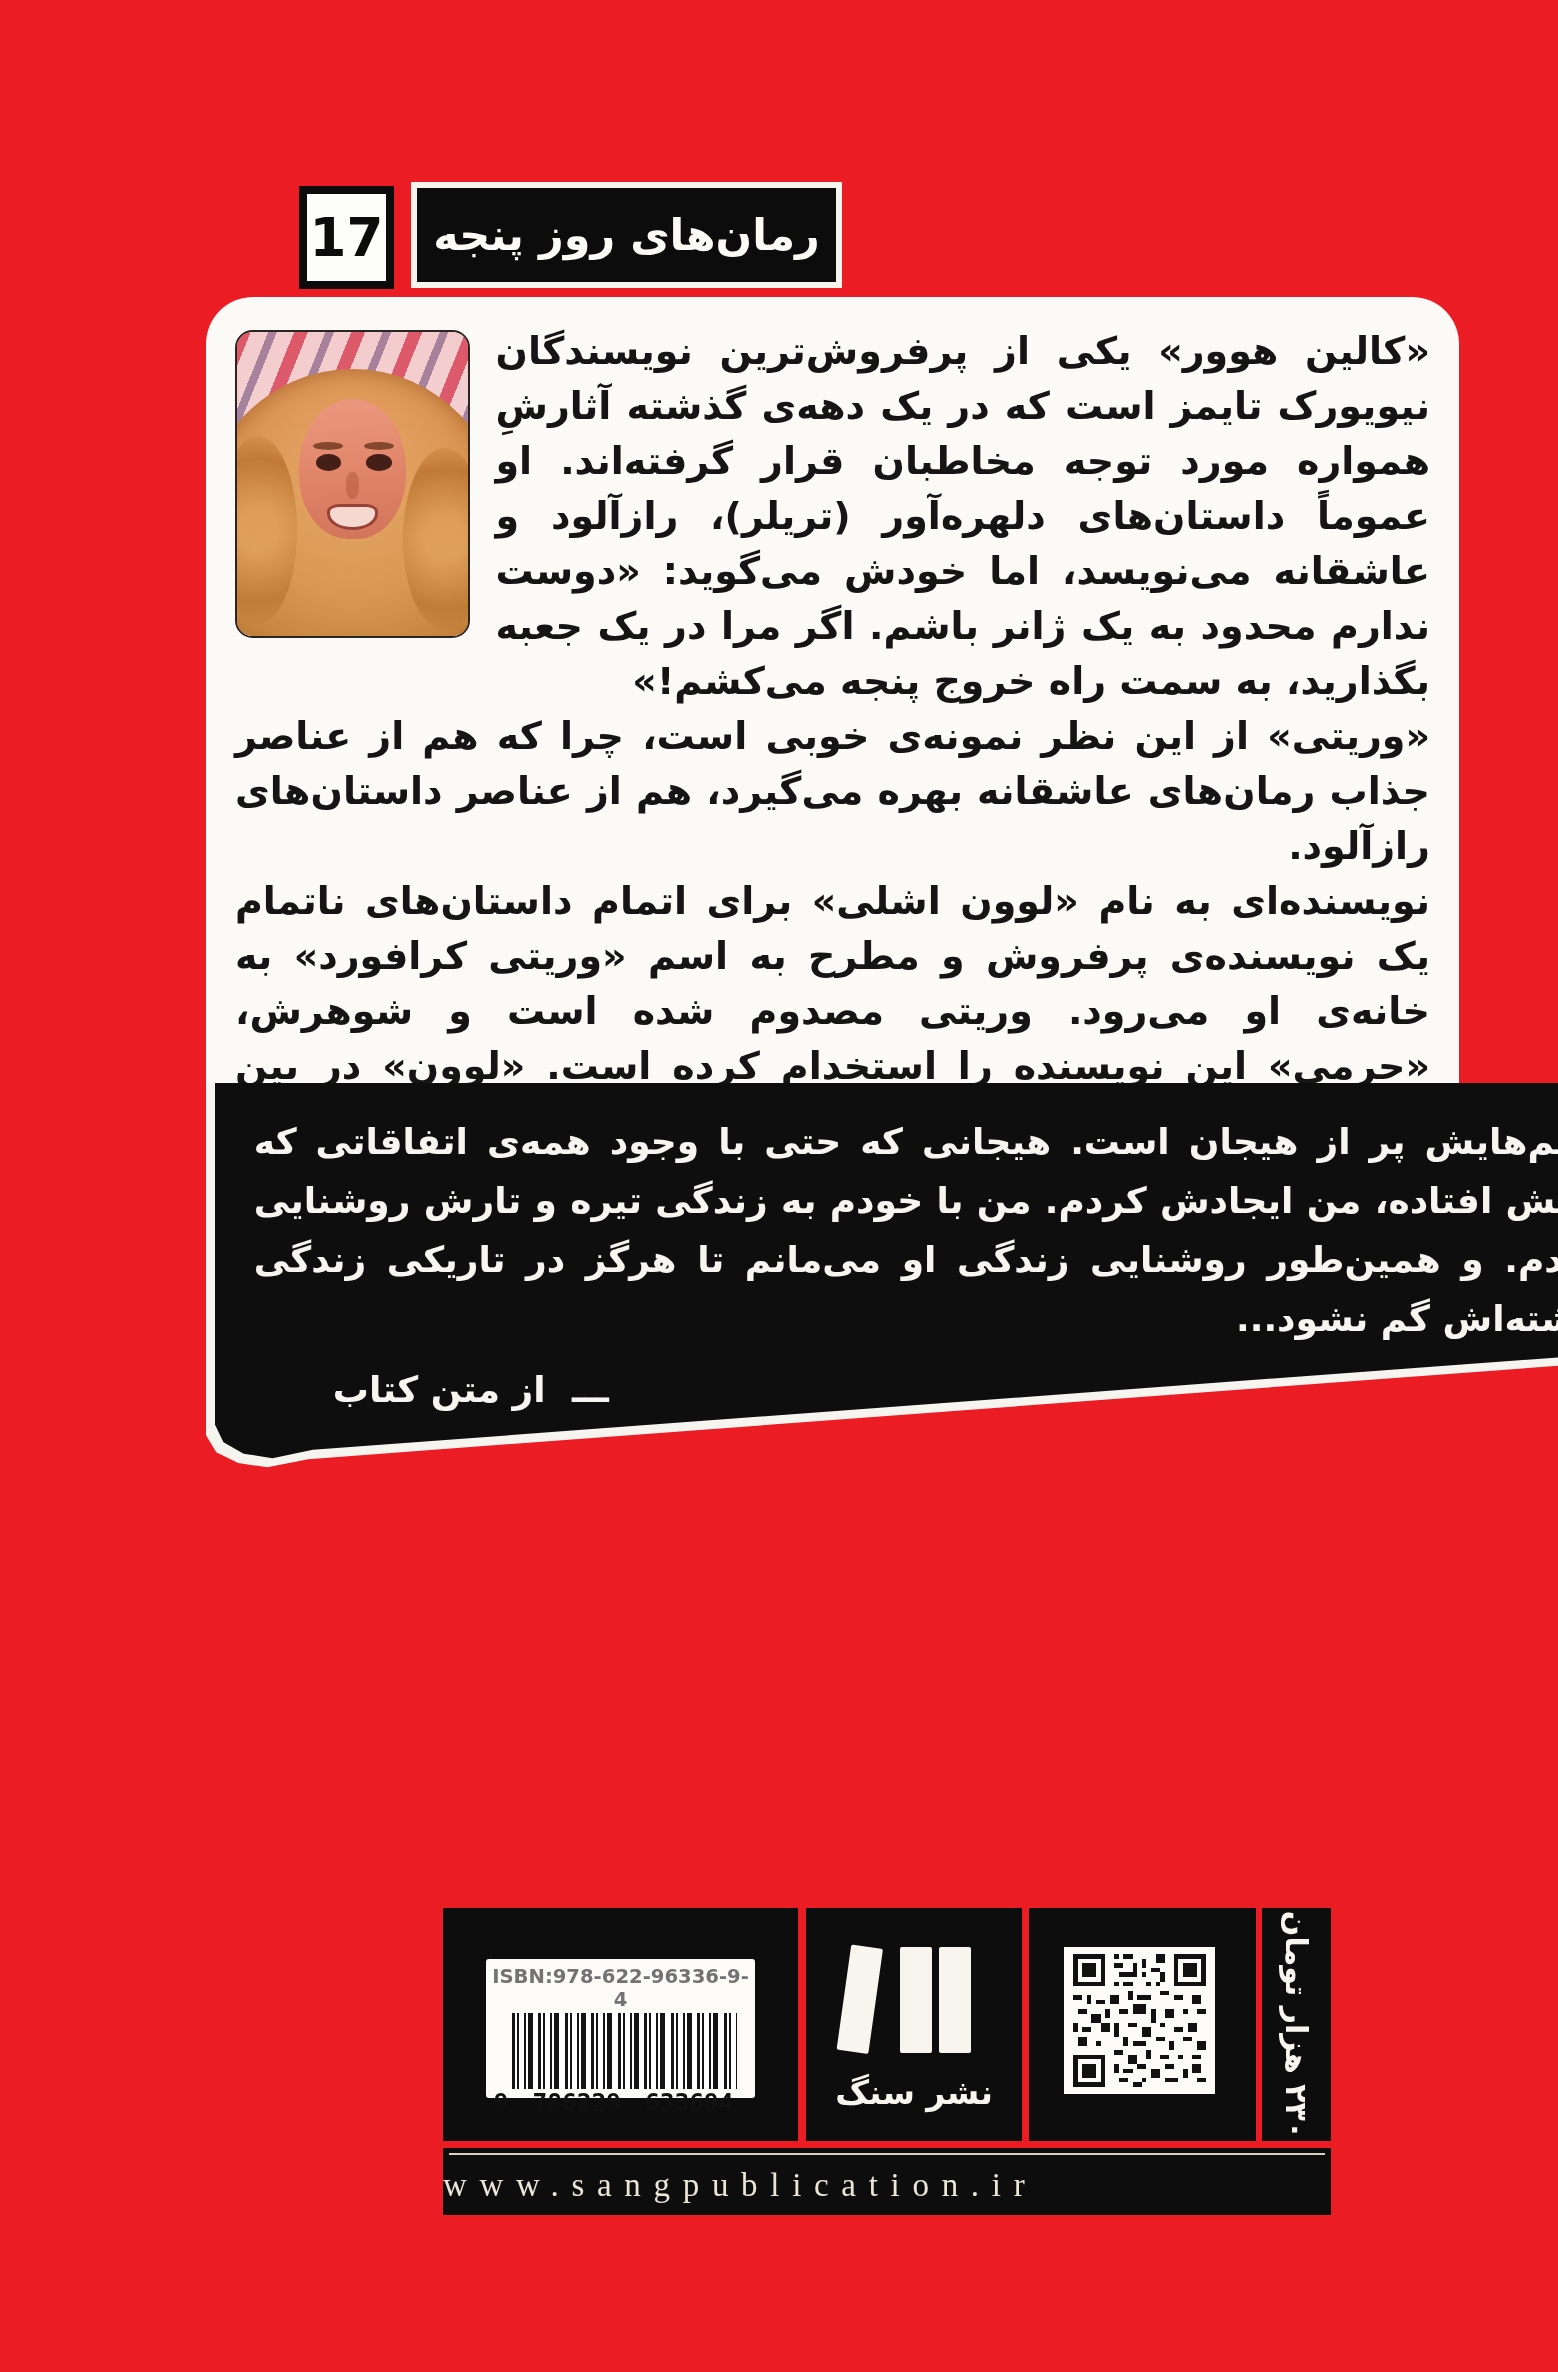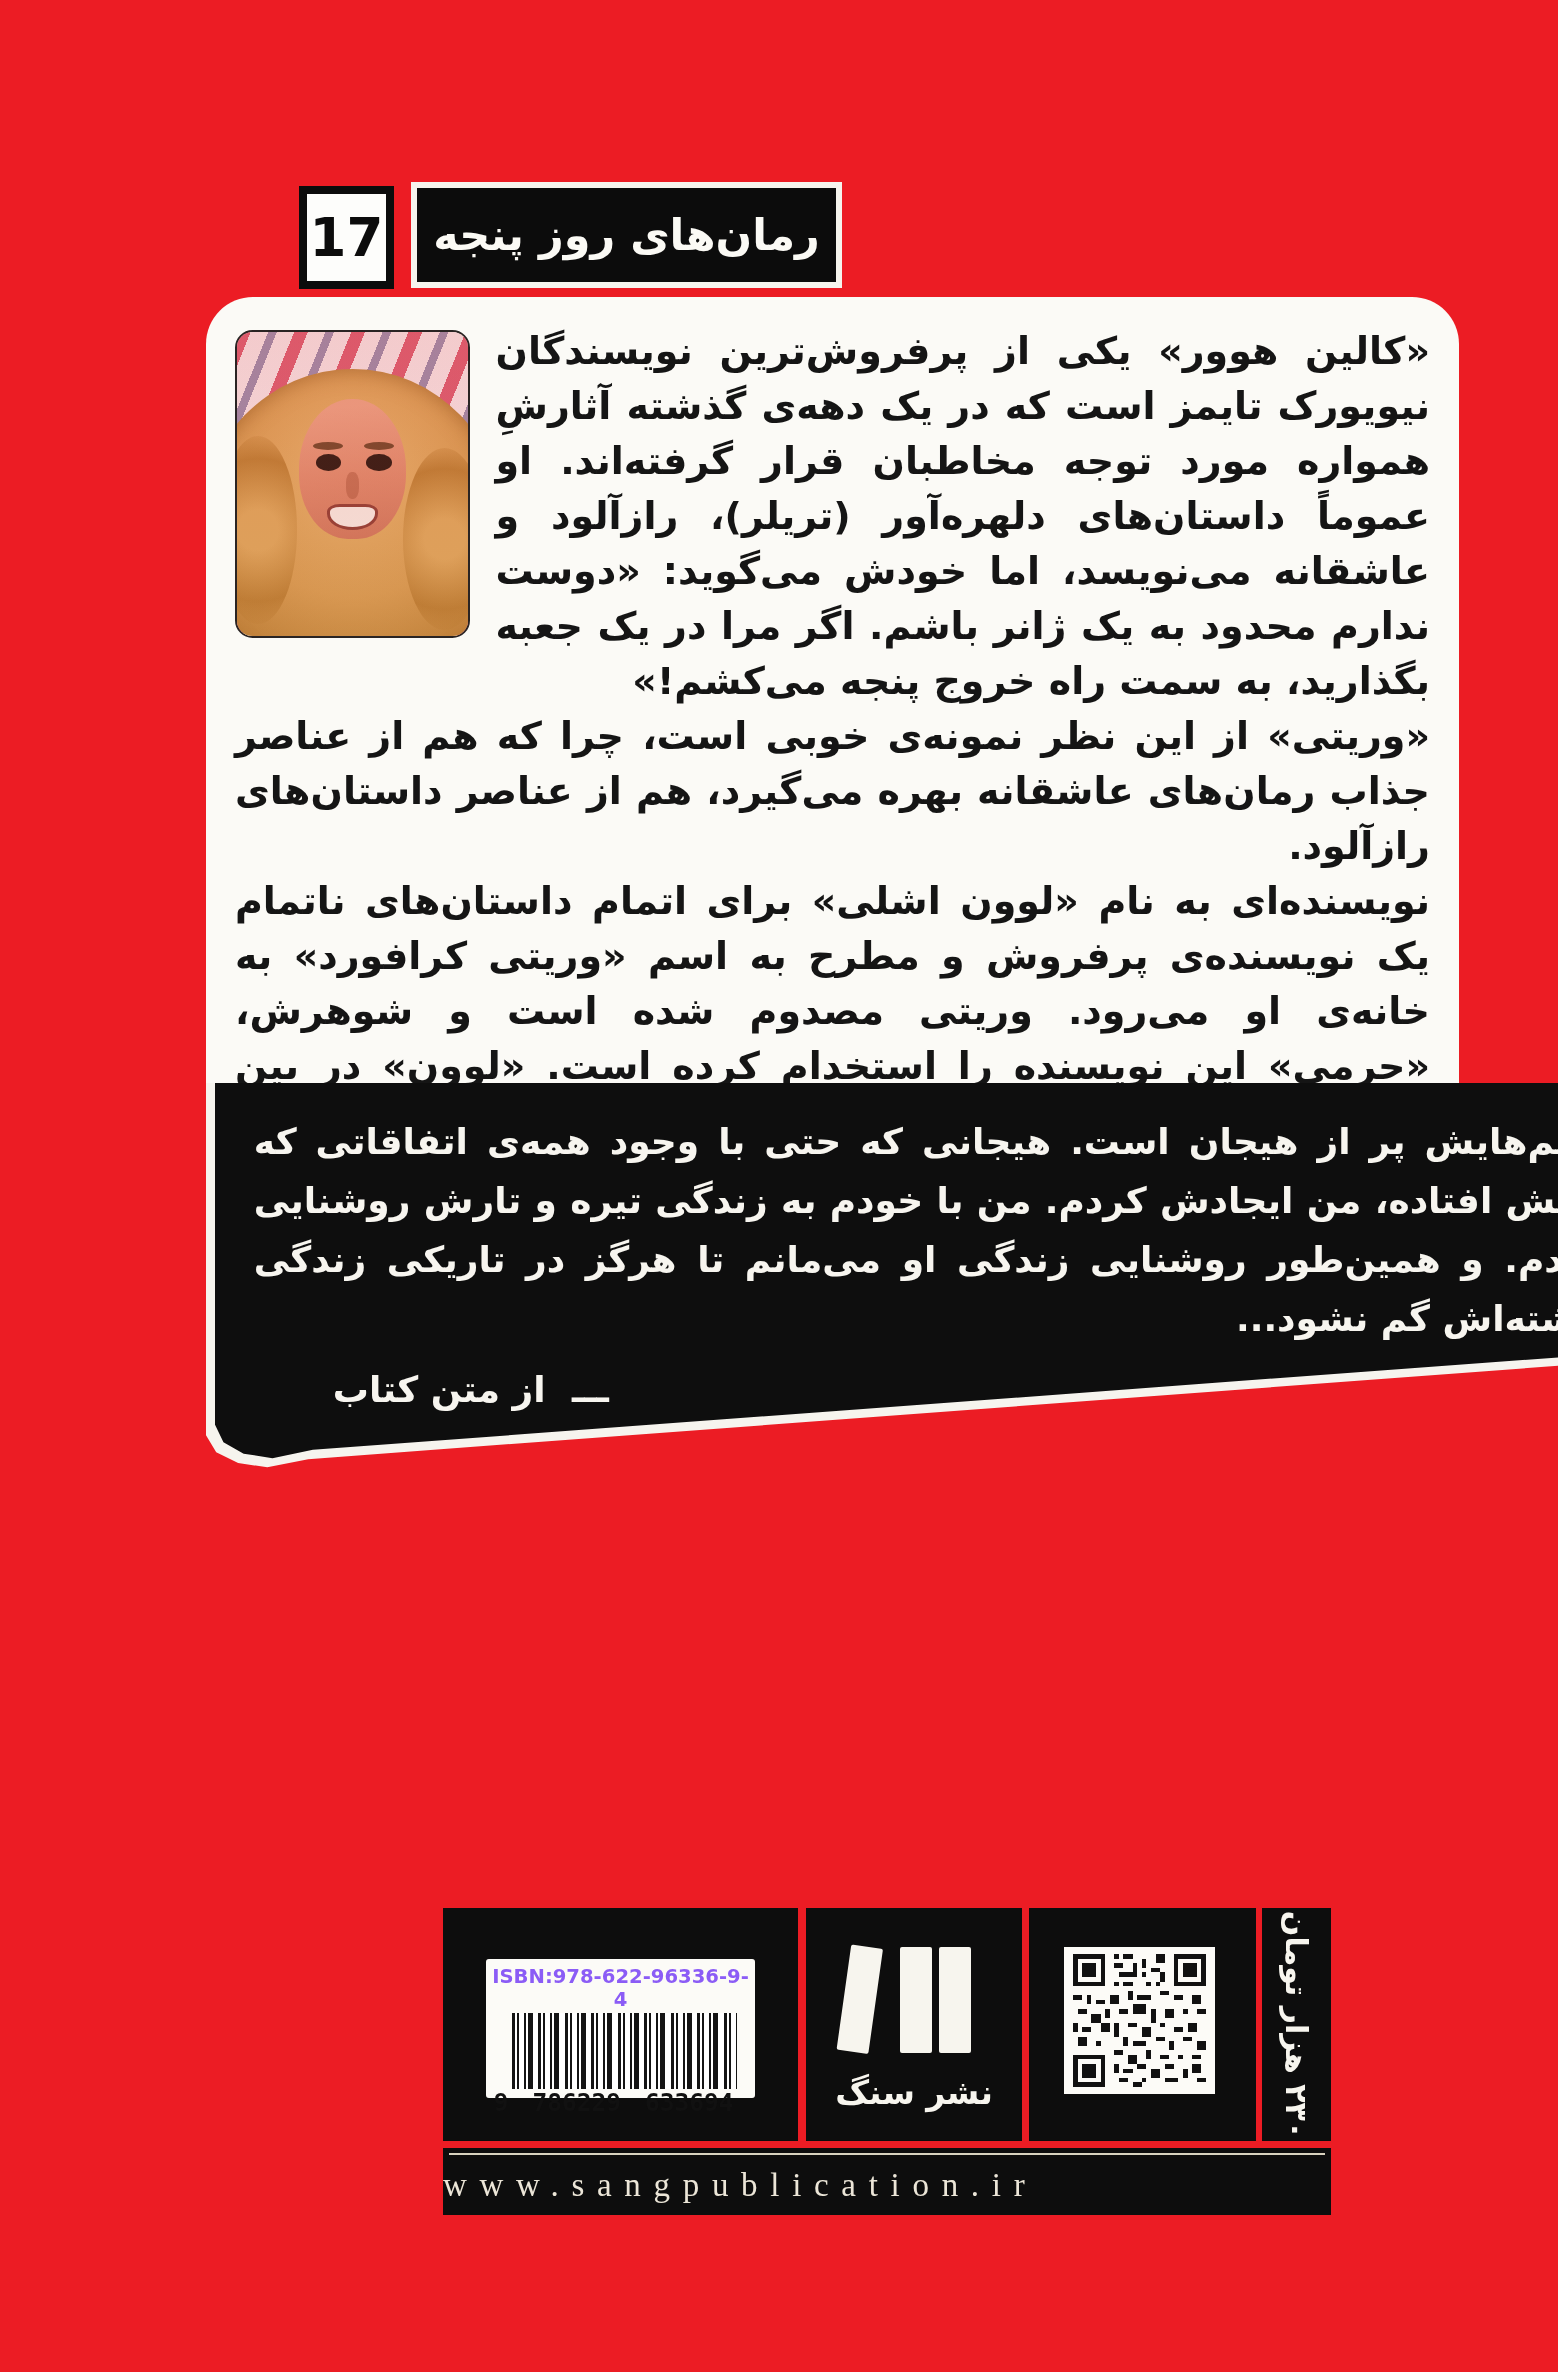--- a/index.html
+++ b/index.html
@@ -50,21 +50,21 @@
   .quote-text{position:absolute;left:39px;right:39px;top:29px;direction:rtl;color:#f7f5ef;
       font-size:36px;line-height:59px;font-weight:bold;text-align:justify;}
   .quote-attrib{position:absolute;left:118px;top:286px;color:#f7f5ef;font-size:36px;font-weight:bold;
       direction:rtl;}
   .quote-attrib .dash{letter-spacing:-2px;margin-left:13.7px;margin-top:36px;}
   
   .panel{position:absolute;top:1908px;height:233px;background:#0d0d0d;}
   .p-barcode{left:443px;width:355px;}
   .barcode-label{position:absolute;left:43px;top:51px;width:269px;height:139px;background:#fcfbf7;
       border-radius:2.9px;box-sizing:border-box;padding-top:5.9px;}
-  .isbn-line{font-size:19.6px;font-weight:bold;color:#8b5cf6;text-align:center;letter-spacing:0px;
+  .isbn-line{font-size:19.6px;font-weight:bold;color:#737373;text-align:center;letter-spacing:0px;
       font-family:"DejaVu Sans",sans-serif;}
   .bars{height:76px;margin:2px 17.6px 0 25.5px;
       background:repeating-linear-gradient(90deg,#141414 0 2.9px,#fff 2.9px 4.9px,#141414 4.9px 6.9px,#fff 6.9px 11.8px,
       #141414 11.8px 13.7px,#fff 13.7px 15.7px,#141414 15.7px 20.6px,#fff 20.6px 26.5px);}
   .digits-row{display:flex;justify-content:space-between;padding:0 21.6px 0 7.8px;margin-top:2px;
       font-family:"DejaVu Sans Mono",monospace;font-size:24.5px;color:#111;font-weight:bold;line-height:1;}
   .p-publisher{left:806px;width:216px;}
   .logo{position:absolute;left:43px;top:39px;width:129px;height:108px;}
   .logo .bar{position:absolute;background:#f7f5ee;width:32px;height:106px;border-radius:2px;}
   .logo .b1{left:2px;top:2px;transform:rotate(8deg);transform-origin:top right;}

